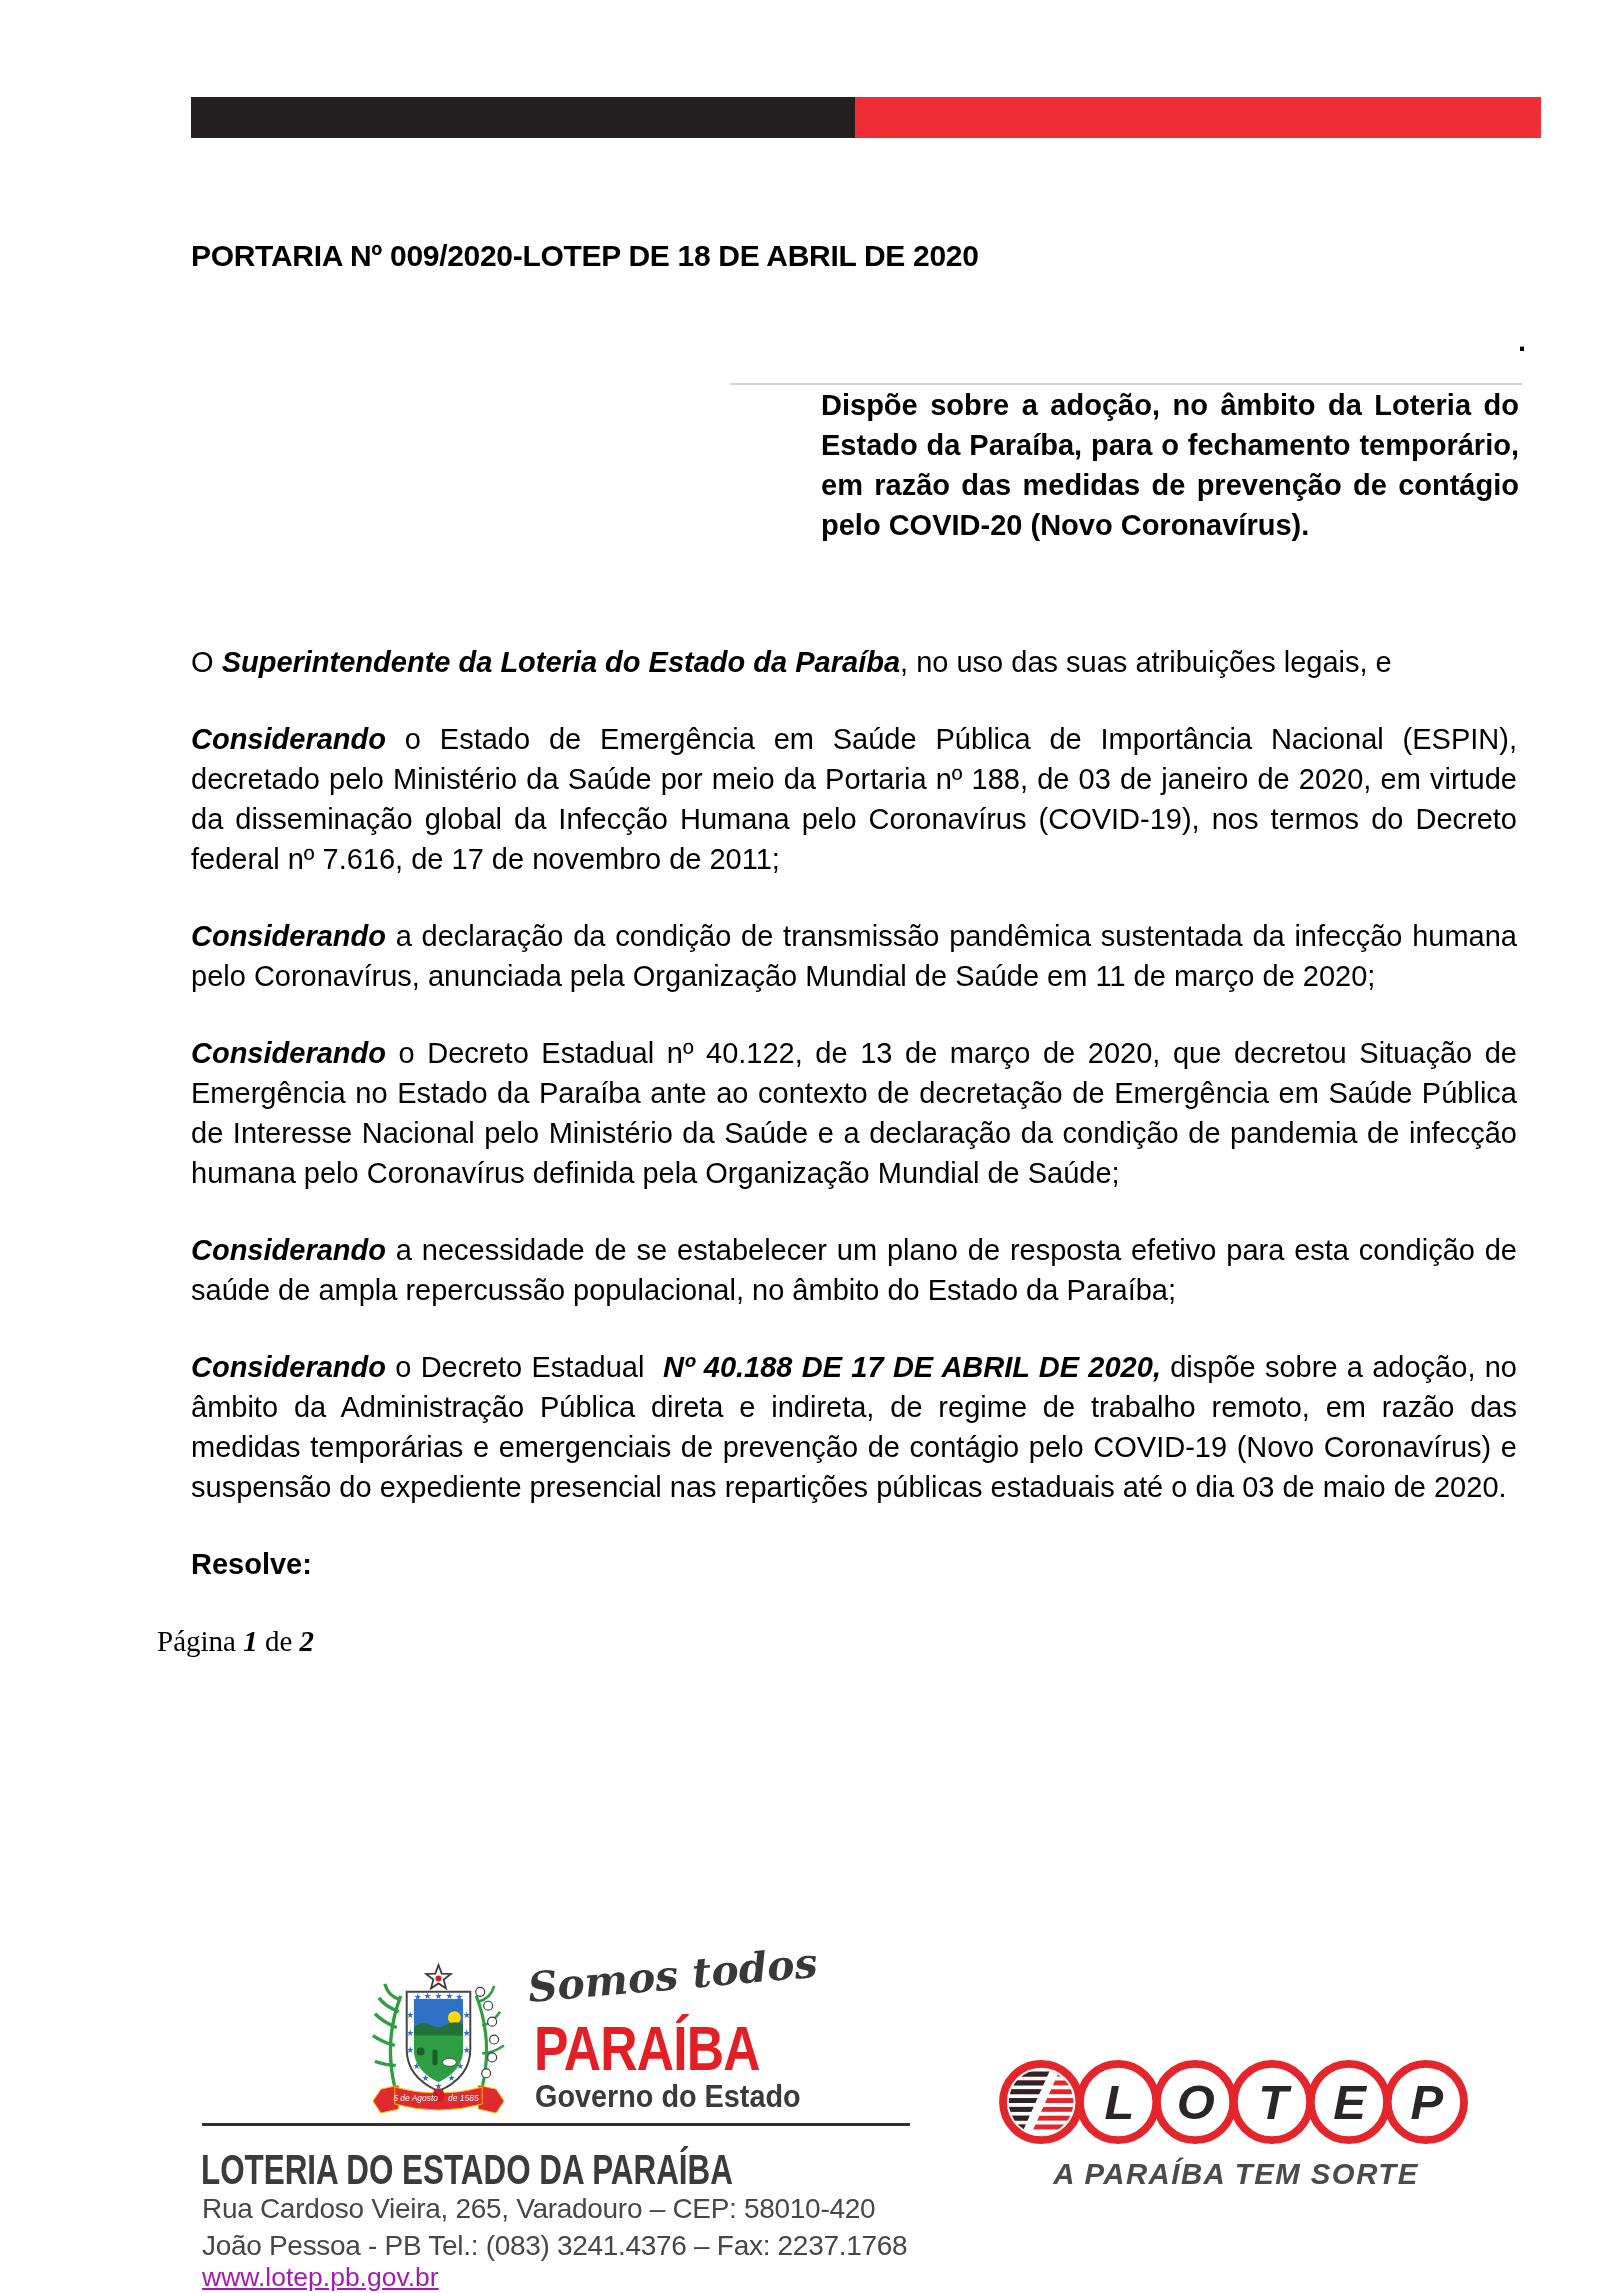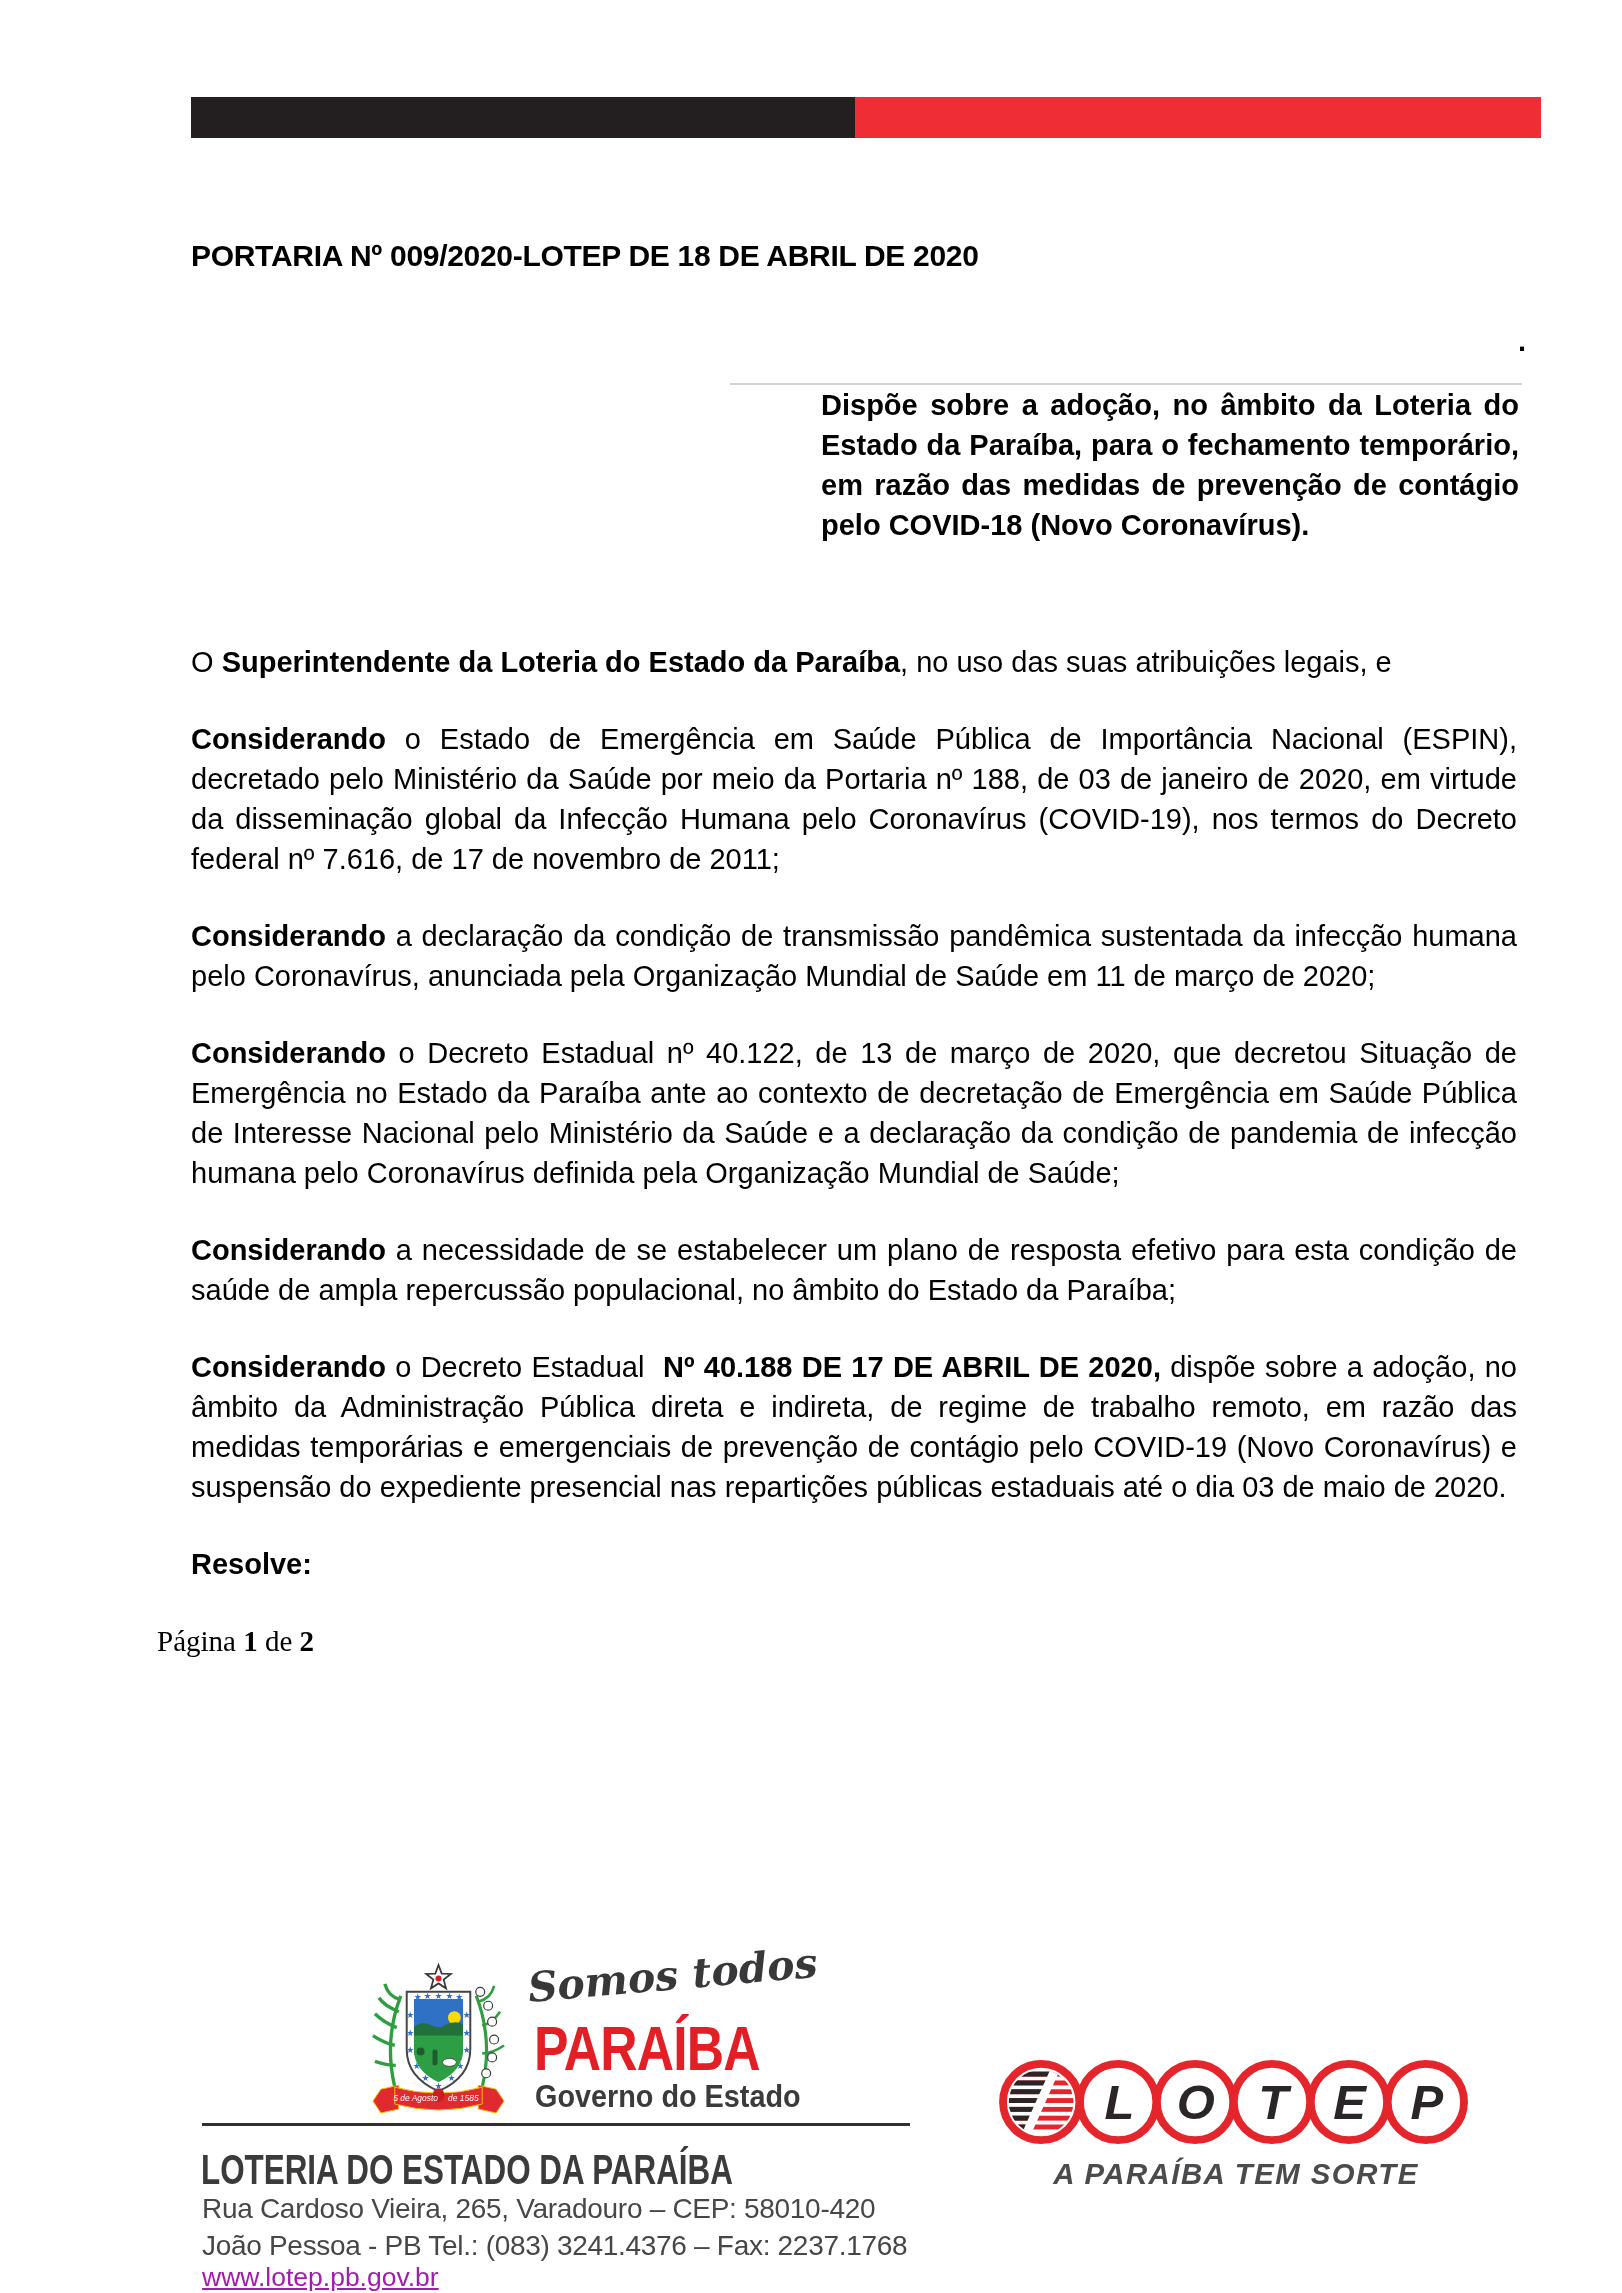--- a/index.html
+++ b/index.html
@@ -1,18 +1,18 @@
 <!DOCTYPE html>
 <html><head>
 <meta charset="utf-8">
 <style>
   html,body{margin:0;padding:0;background:#ffffff;}
   .page{position:relative;width:1622px;height:2294px;background:#fff;overflow:hidden;
         font-family:"Liberation Sans",sans-serif;color:#000;padding-left:23px;}
-  .b{font-weight:700;}
+  .b{font-weight:700;font-style:italic;}
 
   
   .bar{position:absolute;top:97px;height:41px;}
   .bar-black{left:191px;width:664px;background:#231f20;}
   .bar-red{left:855px;width:686px;background:#ee2e34;}
 
   
   .title{position:absolute;left:191px;top:239px;margin:0;font-size:30px;font-weight:700;
          letter-spacing:-0.3px;white-space:nowrap;}
 
@@ -54,21 +54,21 @@
 <div class="page">
 
   <div class="bar bar-black"></div>
   <div class="bar bar-red"></div>
 
   <h1 class="title">PORTARIA Nº 009/2020-LOTEP DE 18 DE ABRIL DE 2020</h1>
 
   <span class="stray">.</span>
 
   <div class="ementa-rule"></div>
-  <p class="ementa">Dispõe sobre a adoção, no âmbito da Loteria do Estado da Paraíba, para o fechamento temporário, em razão das medidas de prevenção de contágio pelo COVID-18 (Novo Coronavírus).</p>
+  <p class="ementa">Dispõe sobre a adoção, no âmbito da Loteria do Estado da Paraíba, para o fechamento temporário, em razão das medidas de prevenção de contágio pelo COVID-20 (Novo Coronavírus).</p>
 
   <div class="body">
     <p><span>O </span><span class="b">Superintendente da Loteria do Estado da Paraíba</span><span>, no uso das suas atribuições legais, e</span></p>
     <p><span class="b">Considerando</span><span> o Estado de Emergência em Saúde Pública de Importância Nacional (ESPIN), decretado pelo Ministério da Saúde por meio da Portaria nº 188, de 03 de janeiro de 2020, em virtude da disseminação global da Infecção Humana pelo Coronavírus (COVID-19), nos termos do Decreto federal nº 7.616, de 17 de novembro de 2011;</span></p>
     <p><span class="b">Considerando</span><span> a declaração da condição de transmissão pandêmica sustentada da infecção humana pelo Coronavírus, anunciada pela Organização Mundial de Saúde em 11 de março de 2020;</span></p>
     <p><span class="b">Considerando</span><span> o Decreto Estadual nº 40.122, de 13 de março de 2020, que decretou Situação de Emergência no Estado da Paraíba ante ao contexto de decretação de Emergência em Saúde Pública de Interesse Nacional pelo Ministério da Saúde e a declaração da condição de pandemia de infecção humana pelo Coronavírus definida pela Organização Mundial de Saúde;</span></p>
     <p><span class="b">Considerando</span><span> a necessidade de se estabelecer um plano de resposta efetivo para esta condição de saúde de ampla repercussão populacional, no âmbito do Estado da Paraíba;</span></p>
     <p><span class="b">Considerando</span><span> o Decreto Estadual&nbsp; </span><span class="b">Nº 40.188 DE 17 DE ABRIL DE 2020,</span><span> dispõe sobre a adoção, no âmbito da Administração Pública direta e indireta, de regime de trabalho remoto, em razão das medidas temporárias e emergenciais de prevenção de contágio pelo COVID-19 (Novo Coronavírus) e suspensão do expediente presencial nas repartições públicas estaduais até o dia 03 de maio de 2020.</span></p>
     <p class="resolve">Resolve:</p>
     <p class="pagina"><span>Página </span><span class="b">1</span><span> de </span><span class="b">2</span></p>

